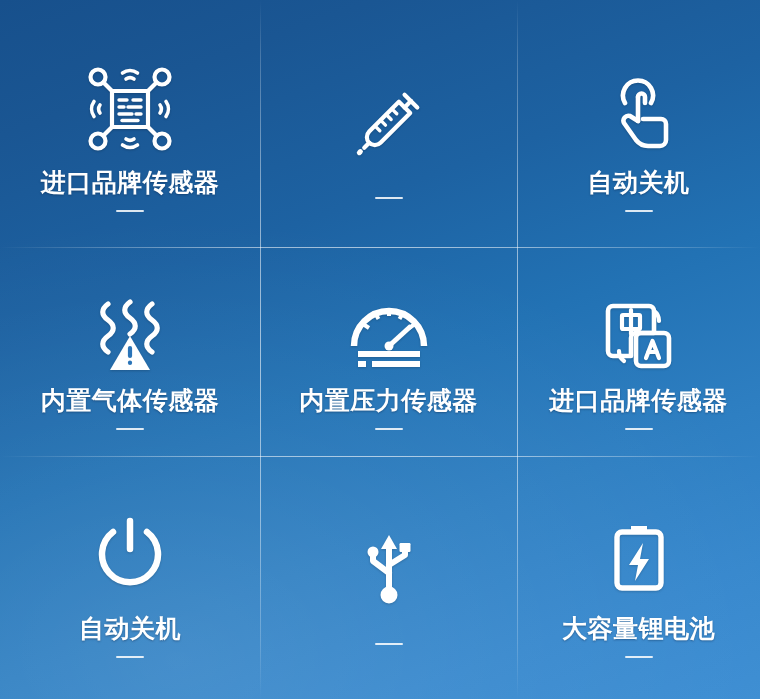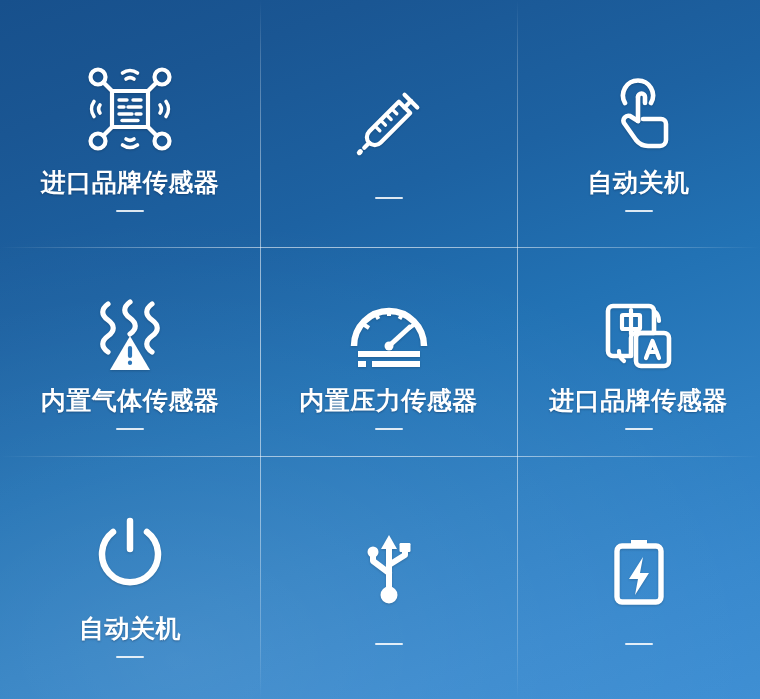--- a/index.html
+++ b/index.html
@@ -332,20 +332,21 @@
       <div class="icon-wrap">
         <svg width="96" height="96" viewBox="0 0 96 96" fill="none" stroke="#ffffff" stroke-width="5.4" stroke-linecap="round" stroke-linejoin="round">
 
           <path d="M40 19 h16 v6 h-16 z" fill="#ffffff" stroke="none"></path>
 
           <rect x="26" y="25" width="44" height="56" rx="5"></rect>
 
           <path d="M52 36 L38 58 h9 l-3 16 L58 52 h-9 z" fill="#ffffff" stroke="none"></path>
         </svg>
       </div>
+      <div class="cap">大容量锂电池</div>
       <div class="dash"></div>
     </div>
 
   </div>
 
   <div class="divider-h h1"></div>
   <div class="divider-h h2"></div>
   <div class="divider-v v1"></div>
   <div class="divider-v v2"></div>
 

